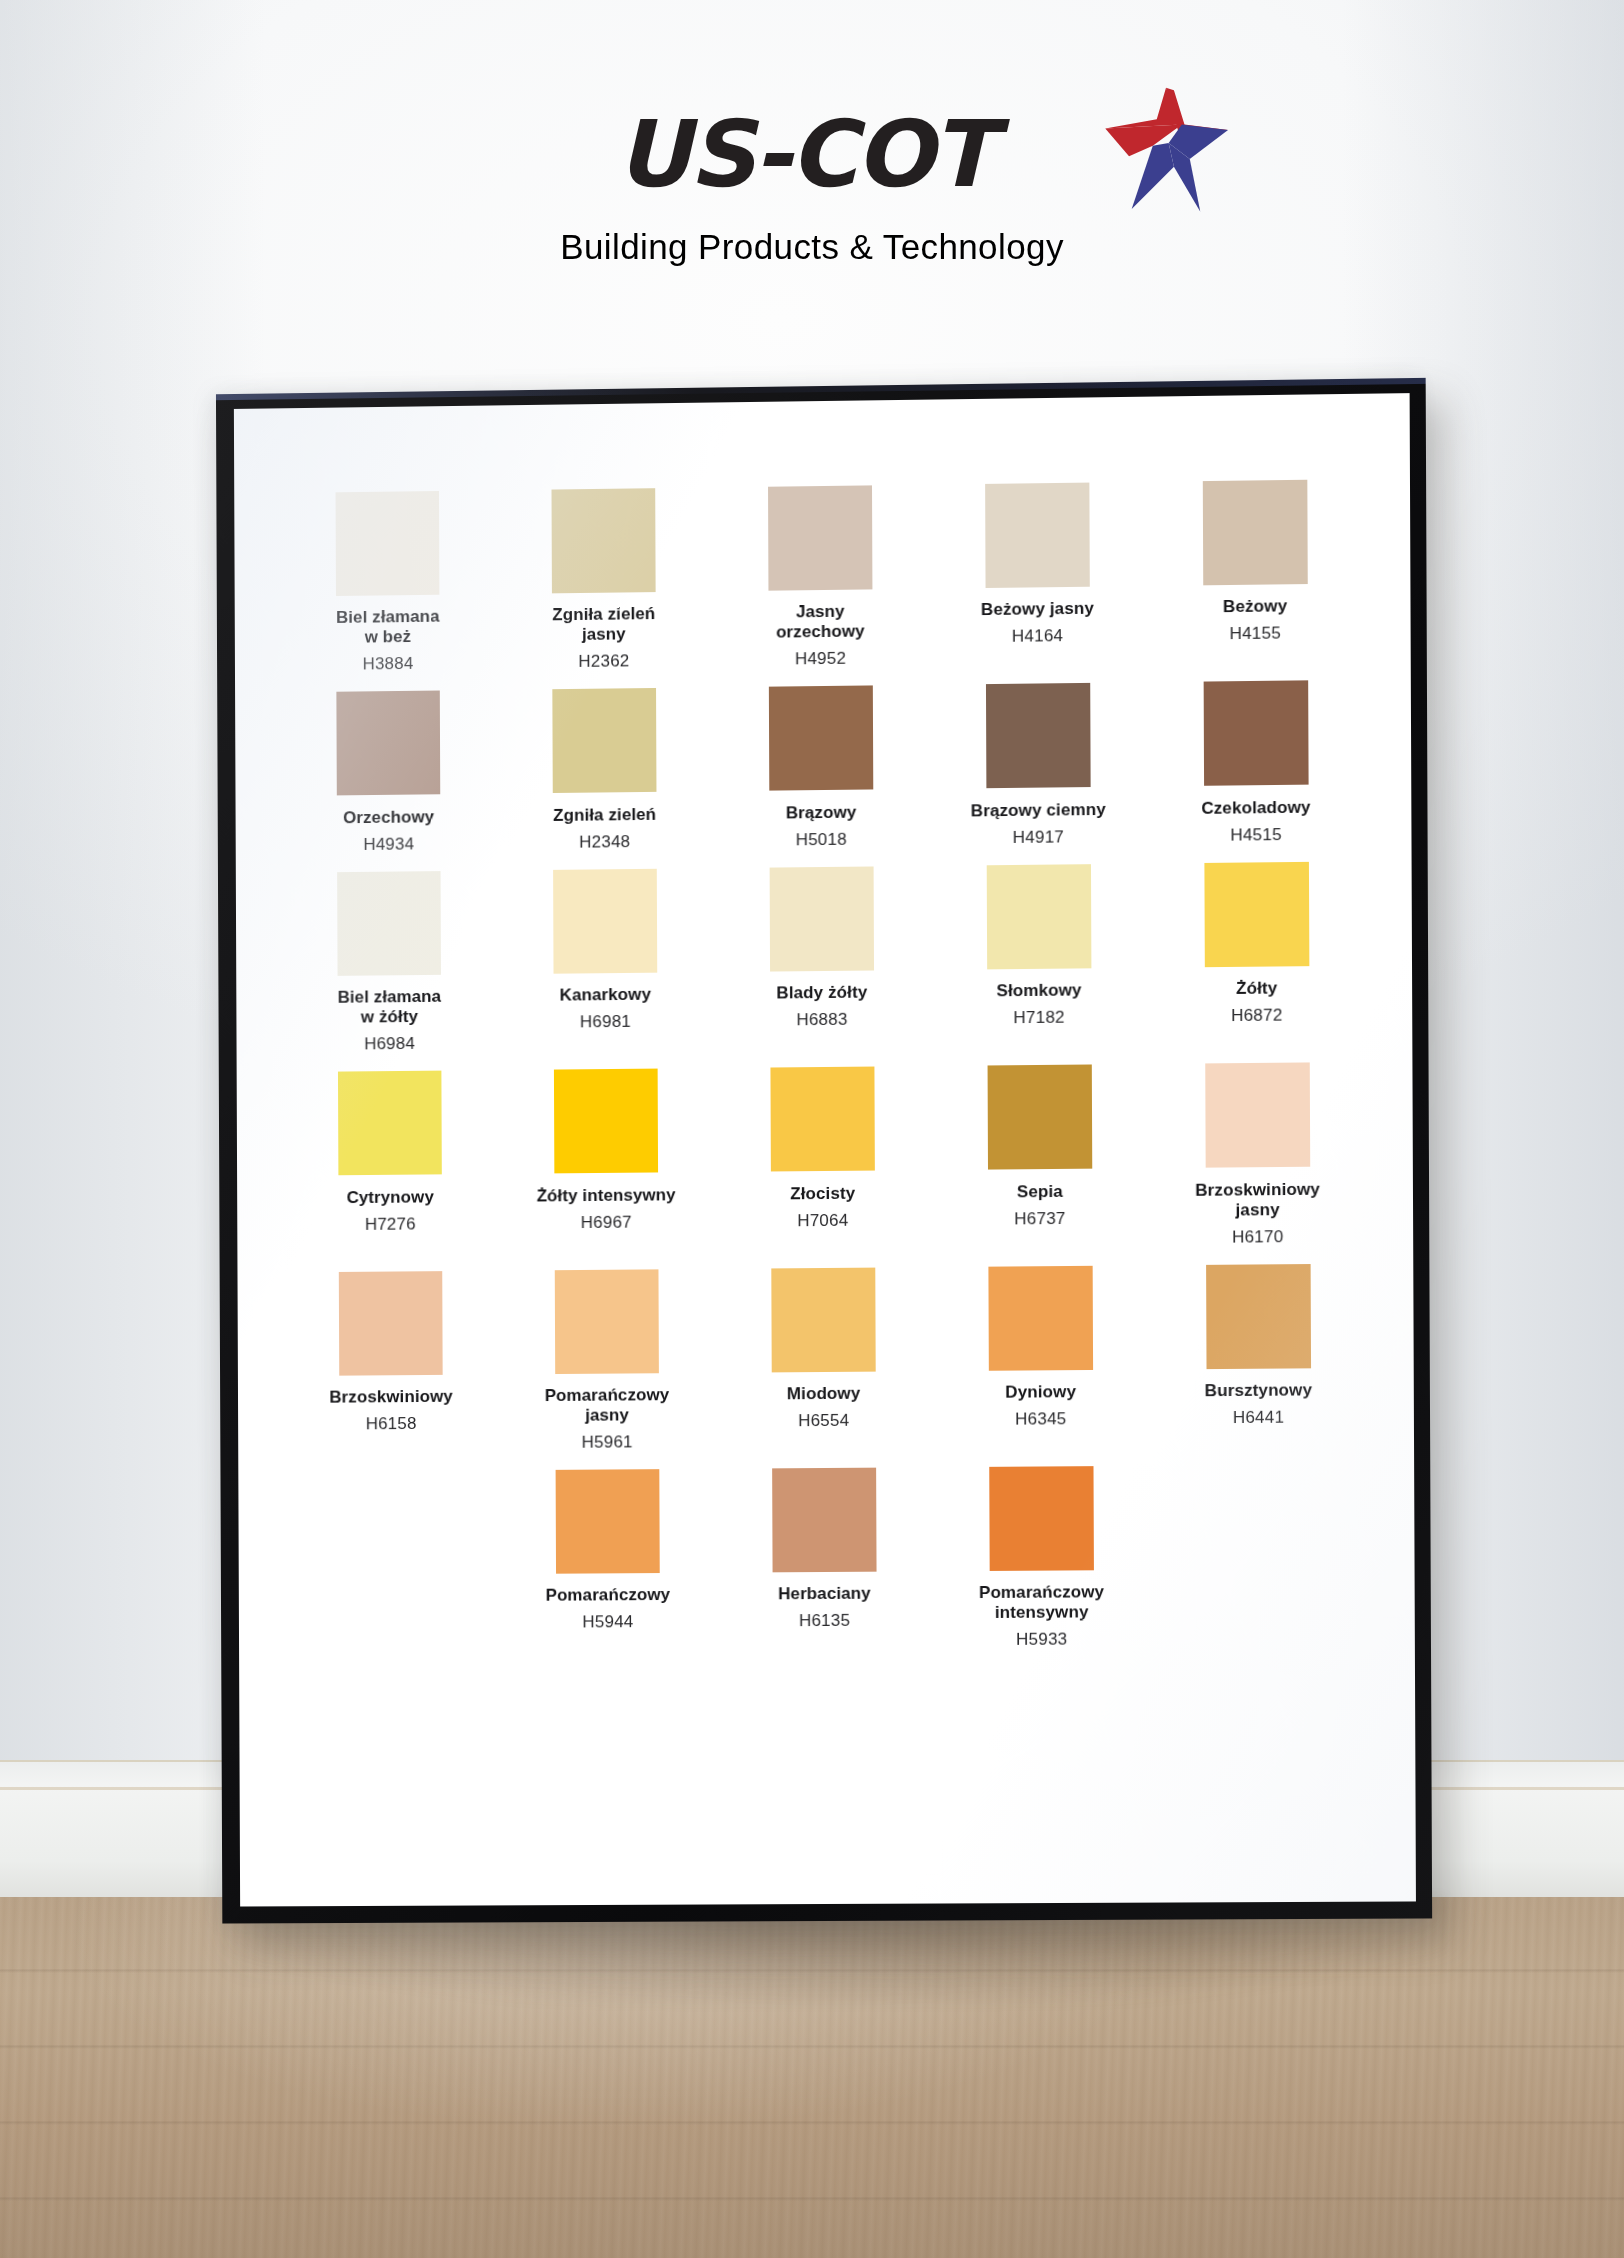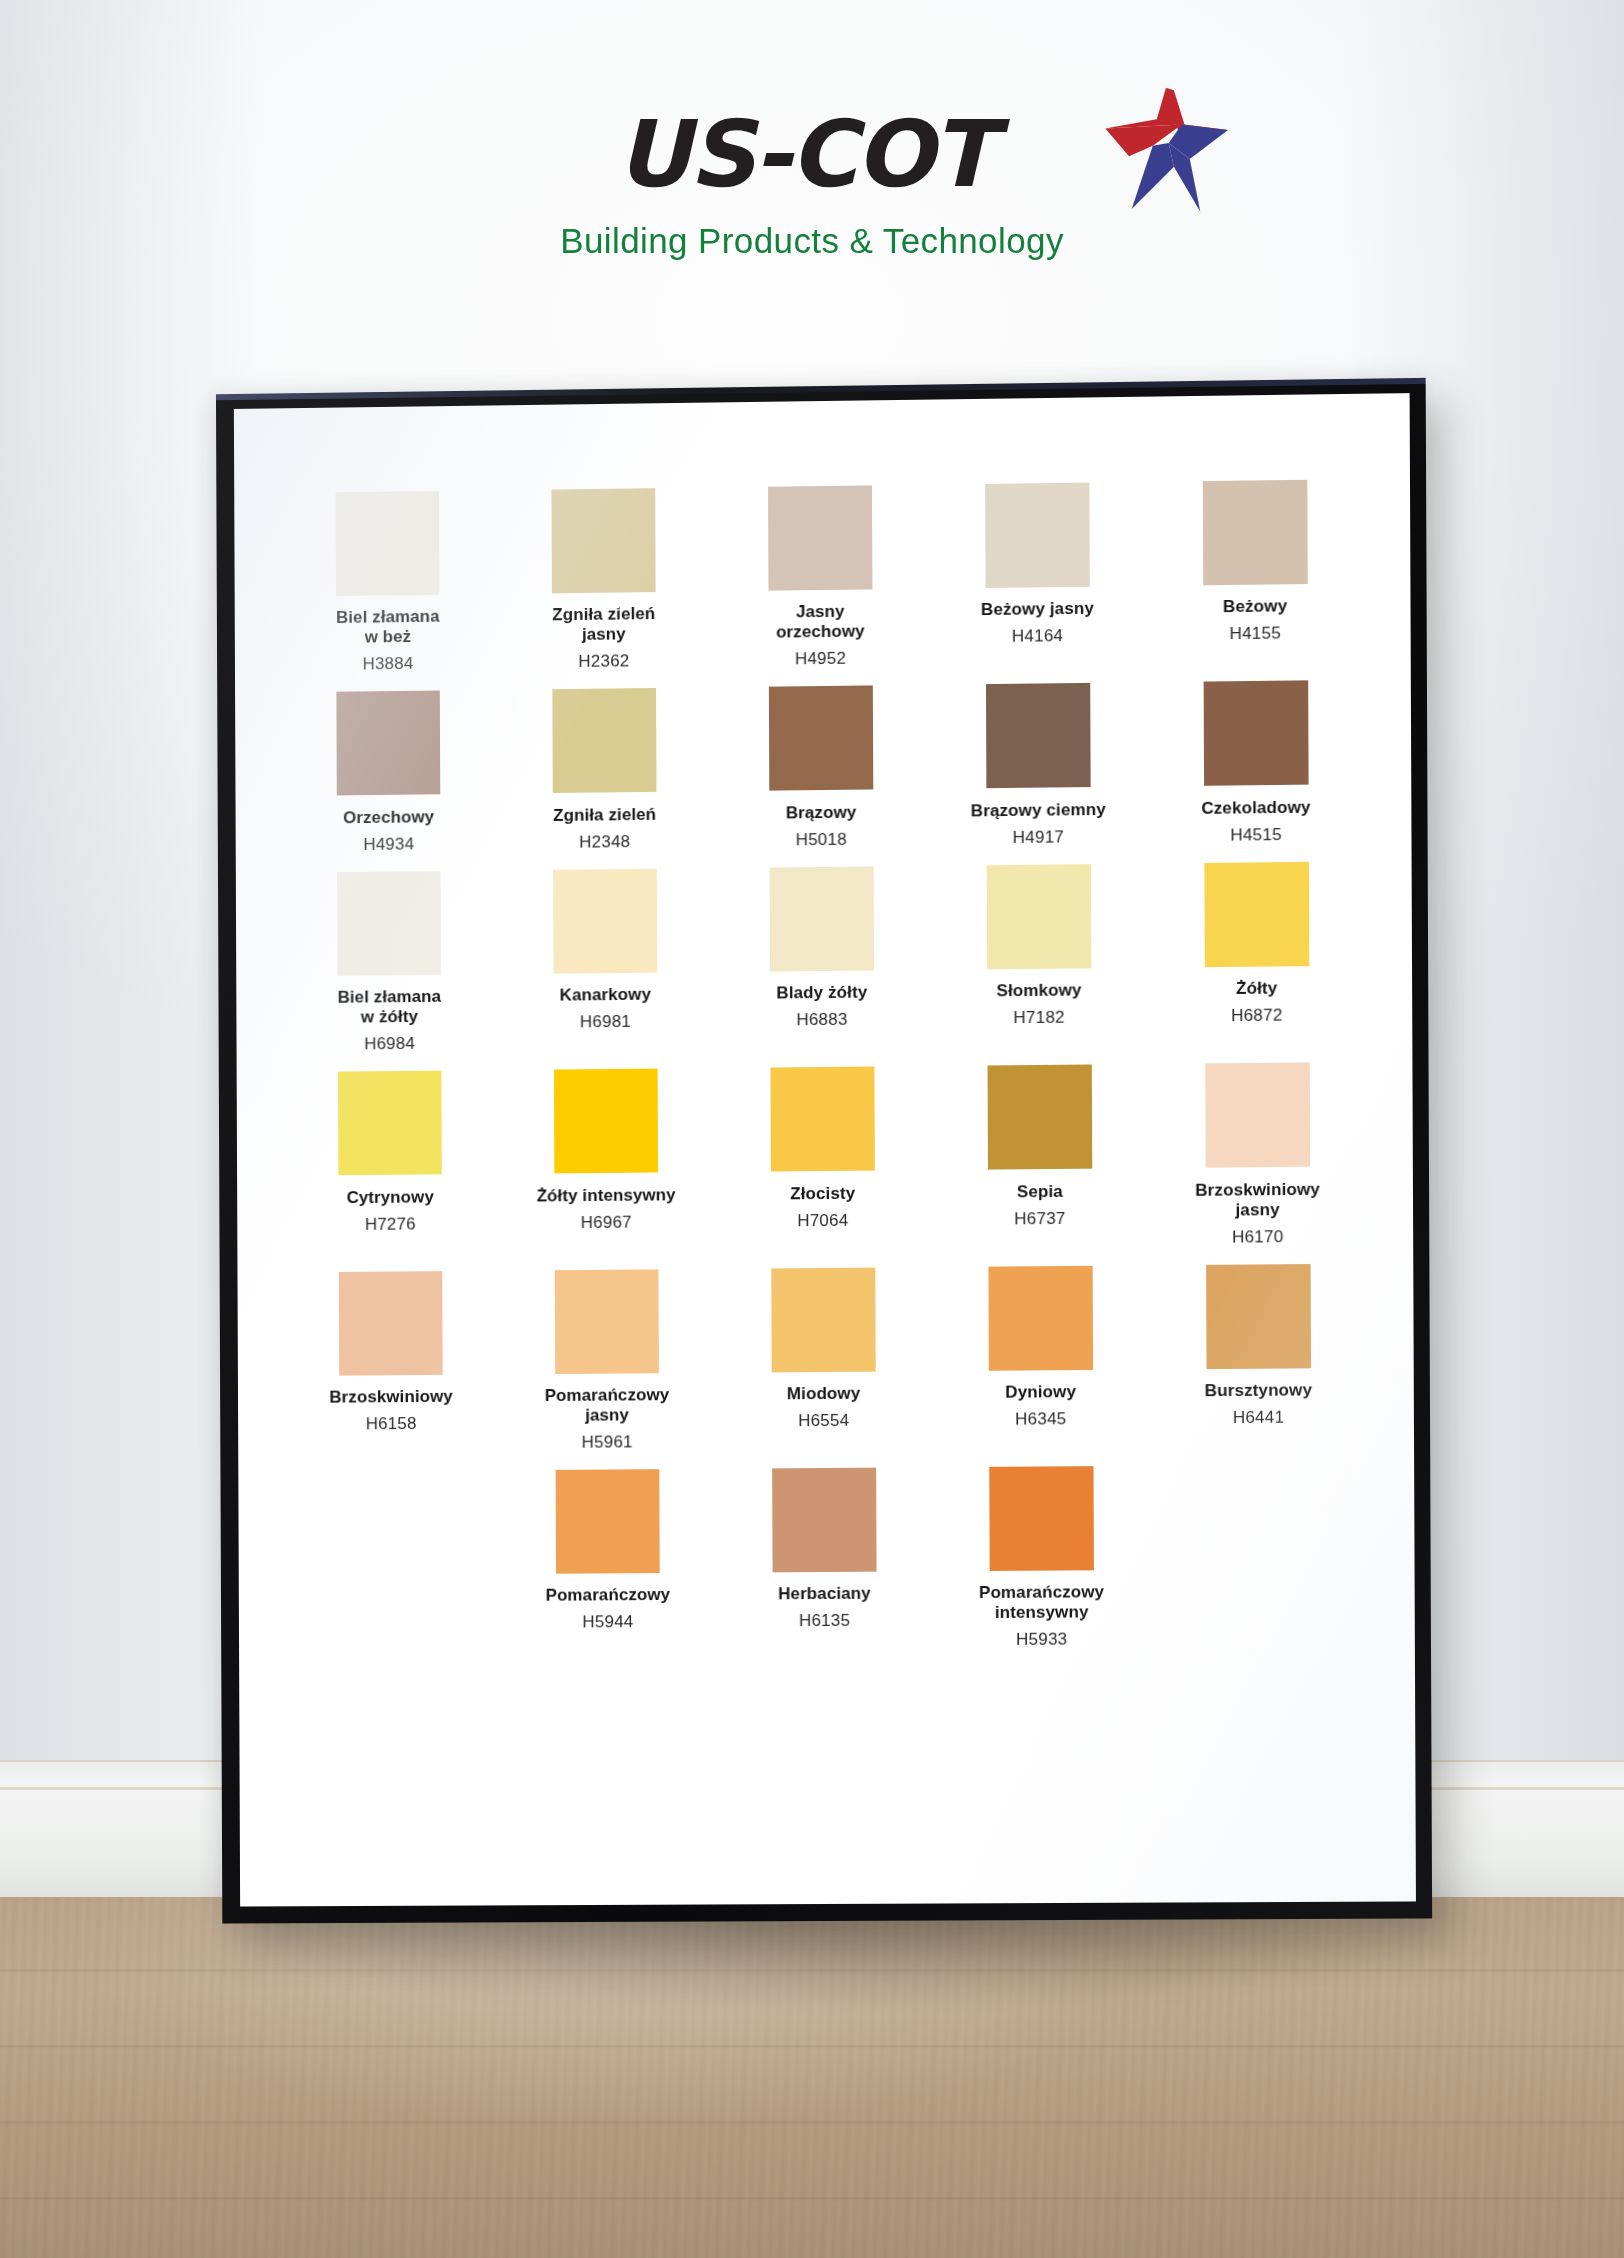--- a/index.html
+++ b/index.html
@@ -114,25 +114,25 @@
   }
   #logo-star {
     position: absolute;
     left: 476px;
     top: -21px;
     width: 132px;
     height: 132px;
     pointer-events: none;
   }
   #logo-tagline {
-    margin-top: 18px;
+    margin-top: 24px;
     font-family: "Liberation Sans", sans-serif;
     font-size: 35px;
     font-weight: 400;
-    color: #15803d;
+    color: #000000;
     letter-spacing: 0.4px;
   }
 
   
   #frame {
     position: absolute;
     left: 220px;
     top: 386px;
     width: 1210px;
     height: 1535px;

